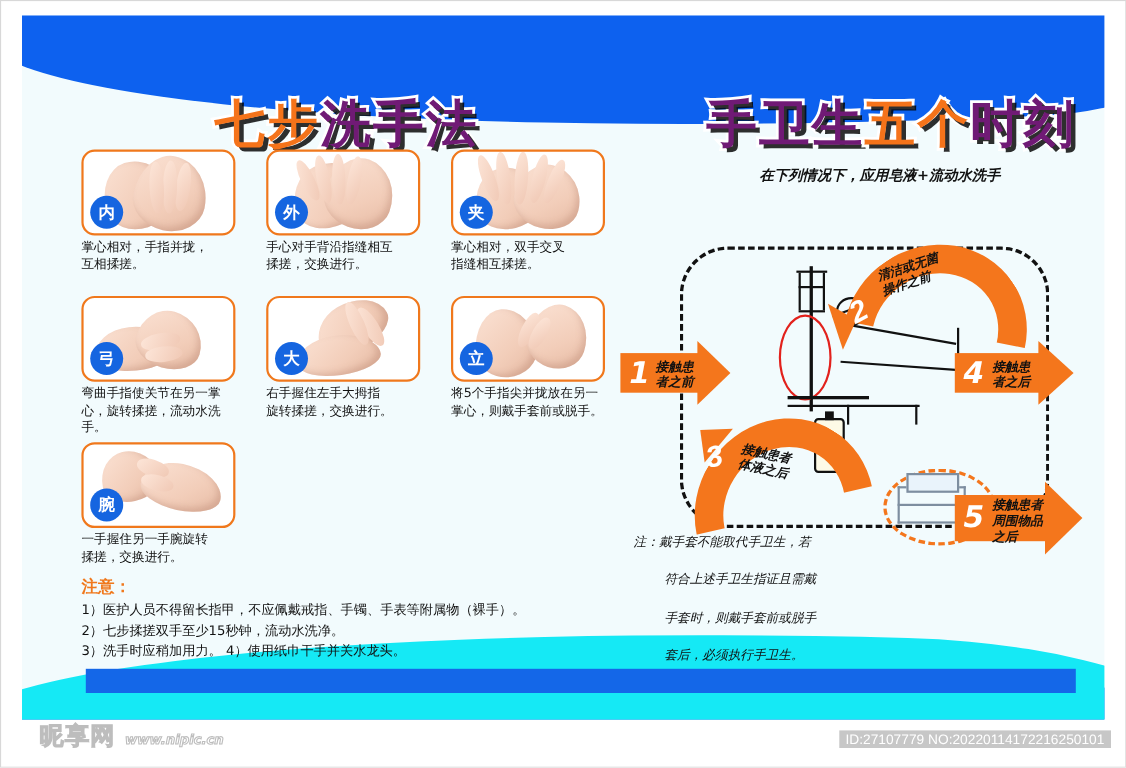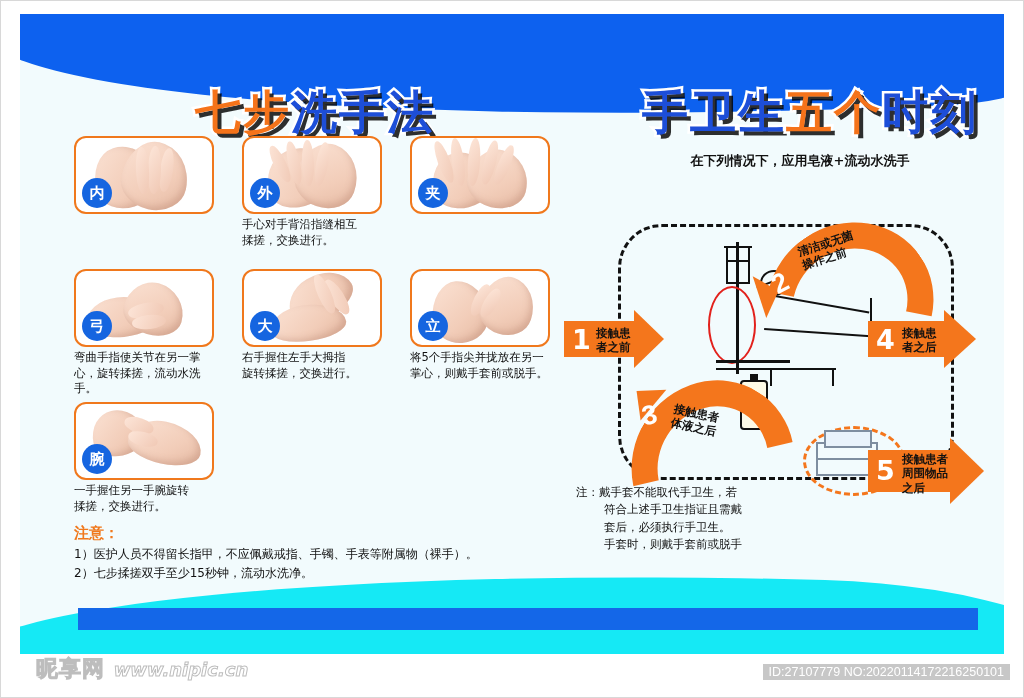--- a/index.html
+++ b/index.html
@@ -33,21 +33,21 @@
        border-top-right-radius:30% 55%;transform:rotate(1.6deg);}
 
   
   .title{position:absolute;white-space:nowrap;font-weight:bold;
          font-family:"DejaVu Sans","Liberation Sans",sans-serif;}
   .title span{ -webkit-text-stroke:5px #fff; paint-order:stroke fill;
                text-shadow:4px 4px 0 rgba(0,0,0,.82);}
   #title-left{left:175px;top:68px;font-size:46px;letter-spacing:2px;}
   #title-right{left:622px;top:68px;font-size:46px;letter-spacing:2px;}
   .t-orange{color:#f5731a;}
-  .t-cyan{color:#1d4ed8;}
+  .t-cyan{color:#701a75;}
 
   
   .steps{position:absolute;left:54px;top:122px;width:480px;}
   .step{position:absolute;width:142px;}
   .step .photo{position:relative;width:140px;height:78px;box-sizing:border-box;
         border:2px solid #f0781c;border-radius:12px;background:#fff;overflow:hidden;}
   .hand{position:absolute;border-radius:46% 54% 50% 50%/60% 60% 40% 40%;
         background:linear-gradient(140deg,#fbe2d4,#f2cdb9 60%,#e5b9a2);
         box-shadow:inset -4px -3px 6px rgba(180,130,110,.35);}
   .finger{position:absolute;border-radius:48%;
@@ -60,21 +60,21 @@
        font-family:"DejaVu Sans","Liberation Sans",sans-serif;}
 
   
   .notice{position:absolute;left:54px;top:510px;width:520px;}
   .notice h4{margin:0 0 2px 0;color:#f0781c;font-size:15px;font-weight:bold;
        font-family:"DejaVu Sans",sans-serif;}
   .notice p{margin:0;font-size:12px;line-height:1.55;color:#111;
        font-family:"DejaVu Sans","Liberation Sans",sans-serif;white-space:nowrap;}
 
   
-  .rightpanel{position:absolute;left:540px;top:118px;width:460px;height:420px;}
+  .rightpanel{position:absolute;left:540px;top:118px;width:460px;height:420px;font-style:italic;}
   .sub{position:absolute;left:60px;top:18px;width:360px;text-align:center;
        font-size:13px;font-weight:bold;line-height:1.7;color:#111;
        font-family:"DejaVu Sans","Liberation Sans",sans-serif;}
 
   .dashloop{position:absolute;left:58px;top:92px;width:330px;height:250px;
        border:3px dashed #111;border-radius:44px;}
 
   .arrow{position:absolute;color:#fff;font-weight:bold;
          font-family:"DejaVu Sans",sans-serif;}
   .arw-body{position:absolute;background:#f4761c;}
@@ -85,37 +85,37 @@
   
   .curve{position:absolute;width:118px;height:74px;}
   .curve .ring{position:absolute;left:0;top:0;width:118px;height:108px;
        border:26px solid #f4761c;border-radius:50%;
        border-bottom-color:transparent;border-left-color:transparent;
        transform:rotate(-34deg);}
 
   .note{position:absolute;left:16px;top:352px;width:300px;font-size:11.5px;
         line-height:1.5;color:#111;
         font-family:"DejaVu Sans","Liberation Sans",sans-serif;}
-  .note .ind{padding-left:28px;display:block;}
+  .note .ind{padding-left:28px;display:block;margin-top:17px;}
 
   
   .art{position:absolute;}
   .ln{position:absolute;background:#111;}
   .redln{position:absolute;border:2px solid #e2211c;border-radius:50%;background:none;}
 
   
   .dotell{position:absolute;left:243px;top:294px;width:96px;height:64px;
        border:3px dashed #f4761c;border-radius:50%;}
 
   
   .foot-blue{position:absolute;left:58px;bottom:24px;width:900px;height:22px;background:#1467e8;}
   .wm{position:absolute;left:36px;bottom:14px;font-size:22px;font-weight:bold;color:#fff;
       -webkit-text-stroke:1px #bdbdbd;letter-spacing:1px;
       font-family:"DejaVu Sans",sans-serif;}
-  .wm small{font-size:18px;font-style:italic;letter-spacing:0;}
+  .wm small{font-size:12px;font-style:italic;letter-spacing:0;}
   .idtag{position:absolute;right:14px;bottom:18px;background:#c7c7c7;color:#fff;
       font-size:12.5px;padding:1px 6px;font-family:"Liberation Sans",sans-serif;}
 </style>
 </head>
 <body>
 
 <div id="poster">
   <div class="frame"></div>
 
   <div class="board">
@@ -135,20 +135,22 @@
 
       <div class="step" style="left:0;top:0">
         <div class="photo">
           <div class="hand" style="left:18px;top:8px;width:62px;height:62px;transform:rotate(-18deg)"></div>
           <div class="hand" style="left:46px;top:4px;width:66px;height:68px;transform:rotate(12deg)"></div>
           <div class="finger" style="left:84px;top:10px;width:13px;height:44px;transform:rotate(8deg)"></div>
           <div class="finger" style="left:72px;top:8px;width:13px;height:48px;transform:rotate(2deg)"></div>
           <div class="finger" style="left:60px;top:9px;width:13px;height:47px;transform:rotate(-3deg)"></div>
           <div class="badge">内</div>
         </div>
+        <div class="cap" style="white-space: pre-line;">掌心相对，手指并拢，
+互相揉搓。</div>
       </div>
 
       <div class="step" style="left:168px;top:0">
         <div class="photo">
           <div class="hand" style="left:22px;top:10px;width:68px;height:58px;transform:rotate(-24deg)"></div>
           <div class="hand" style="left:52px;top:6px;width:62px;height:64px;transform:rotate(20deg)"></div>
           <div class="finger" style="left:30px;top:6px;width:12px;height:40px;transform:rotate(-26deg)"></div>
           <div class="finger" style="left:44px;top:3px;width:12px;height:44px;transform:rotate(-12deg)"></div>
           <div class="finger" style="left:58px;top:2px;width:12px;height:46px;transform:rotate(-2deg)"></div>
           <div class="finger" style="left:72px;top:4px;width:12px;height:44px;transform:rotate(10deg)"></div>
@@ -162,20 +164,22 @@
         <div class="photo">
           <div class="hand" style="left:20px;top:14px;width:60px;height:56px;transform:rotate(-14deg)"></div>
           <div class="hand" style="left:56px;top:12px;width:60px;height:58px;transform:rotate(14deg)"></div>
           <div class="finger" style="left:26px;top:2px;width:12px;height:44px;transform:rotate(-20deg)"></div>
           <div class="finger" style="left:40px;top:0px;width:12px;height:48px;transform:rotate(-8deg)"></div>
           <div class="finger" style="left:56px;top:0px;width:12px;height:48px;transform:rotate(4deg)"></div>
           <div class="finger" style="left:72px;top:2px;width:12px;height:45px;transform:rotate(14deg)"></div>
           <div class="finger" style="left:86px;top:6px;width:12px;height:42px;transform:rotate(22deg)"></div>
           <div class="badge">夹</div>
         </div>
+        <div class="cap" style="white-space: pre-line;">掌心相对，双手交叉
+指缝相互揉搓。</div>
       </div>
 
       <div class="step" style="left:0;top:133px">
         <div class="photo">
           <div class="hand" style="left:10px;top:26px;width:72px;height:40px;transform:rotate(-6deg)"></div>
           <div class="hand" style="left:48px;top:12px;width:60px;height:52px;transform:rotate(16deg)"></div>
           <div class="finger" style="left:52px;top:32px;width:36px;height:15px;transform:rotate(-10deg)"></div>
           <div class="finger" style="left:56px;top:44px;width:34px;height:14px;transform:rotate(-6deg)"></div>
           <div class="badge">弓</div>
         </div>
@@ -217,20 +221,21 @@
         </div>
         <div class="cap" style="white-space: pre-line;">一手握住另一手腕旋转
 揉搓，交换进行。</div>
       </div>
     </div>
 
     <div class="notice">
       <h4>注意：</h4>
       <p>1）医护人员不得留长指甲，不应佩戴戒指、手镯、手表等附属物（裸手）。</p>
       <p>2）七步揉搓双手至少15秒钟，流动水洗净。</p>
+      <p>3）洗手时应稍加用力。  4）使用纸巾干手并关水龙头。</p>
     </div>
 
     <div class="rightpanel">
       <div class="sub">
         <div>在下列情况下，应用皂液+流动水洗手</div>
       </div>
 
       <div class="dashloop"></div>
 
       <div class="art" style="left:140px;top:110px;width:200px;height:150px">
@@ -303,22 +308,22 @@
         <div class="arw-head" style="left:82px;top:0;border-width:33px 0 33px 34px;border-color:transparent transparent transparent #f4761c"></div>
         <div class="num" style="left:8px;top:19px;">5</div>
         <div class="lab" style="left:34px;top:14px;white-space:pre;color:#111">接触患者
 周围物品
 之后</div>
       </div>
 
       <div class="note">
         <div>注：戴手套不能取代手卫生，若</div>
         <span class="ind">符合上述手卫生指证且需戴</span>
+        <span class="ind">手套时，则戴手套前或脱手</span>
         <span class="ind">套后，必须执行手卫生。</span>
-        <span class="ind">手套时，则戴手套前或脱手</span>
       </div>
     </div>
 
     <div class="foot-blue"></div>
   </div>
 
   <div class="wm">
     <span>昵享网</span>
     <small>www.nipic.cn</small>
   </div>

